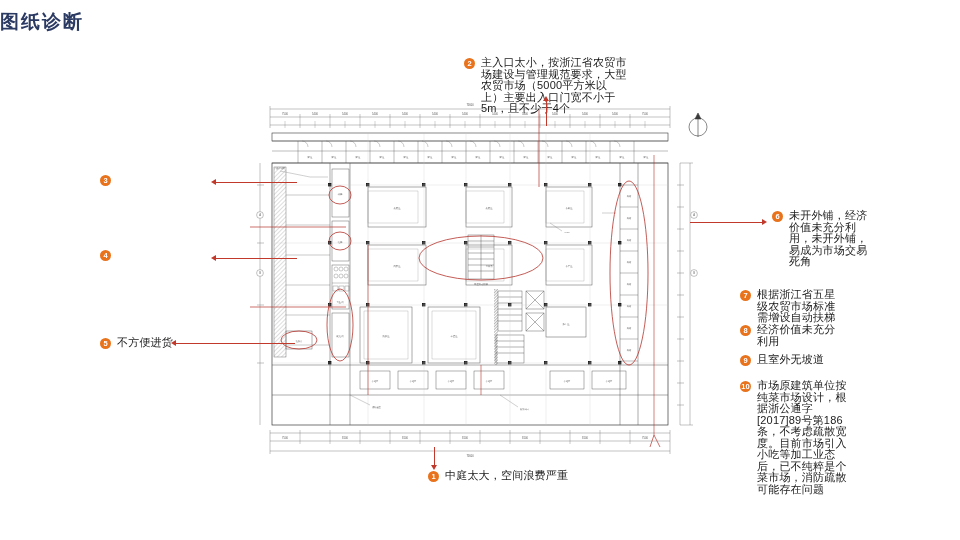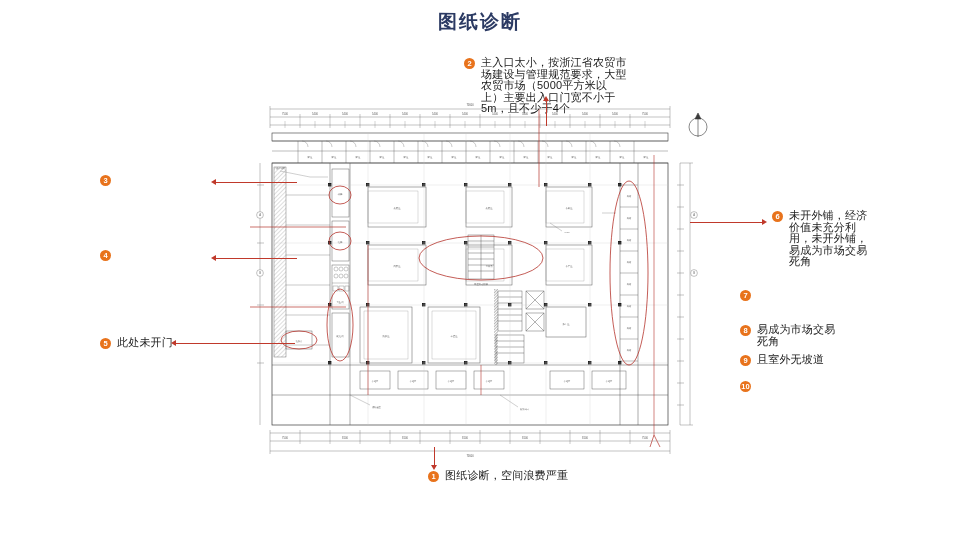--- a/index.html
+++ b/index.html
@@ -2,21 +2,21 @@
 <html><head>
 <meta charset="utf-8">
 <style>
   html,body{margin:0;padding:0;}
   body{
     width:960px;height:540px;background:#ffffff;overflow:hidden;position:relative;
     font-family:"Liberation Sans","DejaVu Sans",sans-serif;
   }
   
   #title{
-    position:absolute;left:0;top:9px;width:960px;text-align:center;
+    position:absolute;left:0;top:9px;width:960px;
     font-size:19px;font-weight:bold;color:#2b3a63;letter-spacing:2px;
   }
 
   
   .anno{position:absolute;display:flex;align-items:flex-start;gap:6px;}
   .badge{
     flex:0 0 auto;width:11px;height:11px;border-radius:50%;
     background:#e8731c;color:#fff;font-size:7.5px;line-height:11px;
     text-align:center;font-weight:bold;margin-top:1px;
   }
@@ -514,48 +514,50 @@
 <div class="arrowL" style="left:211px;top:179px;"></div>
 
 <div class="anno w-l" style="left:100px;top:249px;">
   <span class="badge">4</span>
 </div>
 <div class="lead h" style="left:215px;top:258px;width:82px;"></div>
 <div class="arrowL" style="left:211px;top:255px;"></div>
 
 <div class="anno w-l" style="left:100px;top:337px;">
   <span class="badge">5</span>
-  <span class="atxt">此处未开门</span>
+  <span class="atxt">不方便进货</span>
 </div>
 <div class="lead h" style="left:175px;top:343px;width:120px;"></div>
 <div class="arrowL" style="left:171px;top:340px;"></div>
 
 <div class="anno w-r" style="left:772px;top:210px;">
   <span class="badge">6</span>
   <span class="atxt">未开外铺，经济价值未充分利用，未开外铺，易成为市场交易死角</span>
 </div>
 <div class="lead h" style="left:690px;top:222px;width:72px;"></div>
 <div class="arrowR" style="left:762px;top:219px;"></div>
 
 <div class="anno w-r" style="left:740px;top:289px;">
   <span class="badge">7</span>
+  <span class="atxt">根据浙江省五星级农贸市场标准需增设自动扶梯</span>
 </div>
 
 <div class="anno w-r" style="left:740px;top:324px;">
   <span class="badge">8</span>
-  <span class="atxt">易成为市场交易死角</span>
+  <span class="atxt">经济价值未充分利用</span>
 </div>
 
 <div class="anno w-r" style="left:740px;top:354px;">
   <span class="badge">9</span>
   <span class="atxt">且室外无坡道</span>
 </div>
 
 <div class="anno" style="left:740px;top:380px;width:108px;justify-content:space-between;">
   <span class="badge">10</span>
+  <span class="atxt">市场原建筑单位按纯菜市场设计，根据浙公通字[2017]89号第186条，不考虑疏散宽度。目前市场引入小吃等加工业态后，已不纯粹是个菜市场，消防疏散可能存在问题</span>
 </div>
 
 <div class="anno" style="left:428px;top:470px;width:200px;">
   <span class="badge">1</span>
-  <span class="atxt">图纸诊断，空间浪费严重</span>
+  <span class="atxt">中庭太大，空间浪费严重</span>
 </div>
 <div class="lead v" style="left:434px;top:447px;height:20px;"></div>
 <div class="arrowD" style="left:431px;top:465px;"></div>
 
 </body></html>

